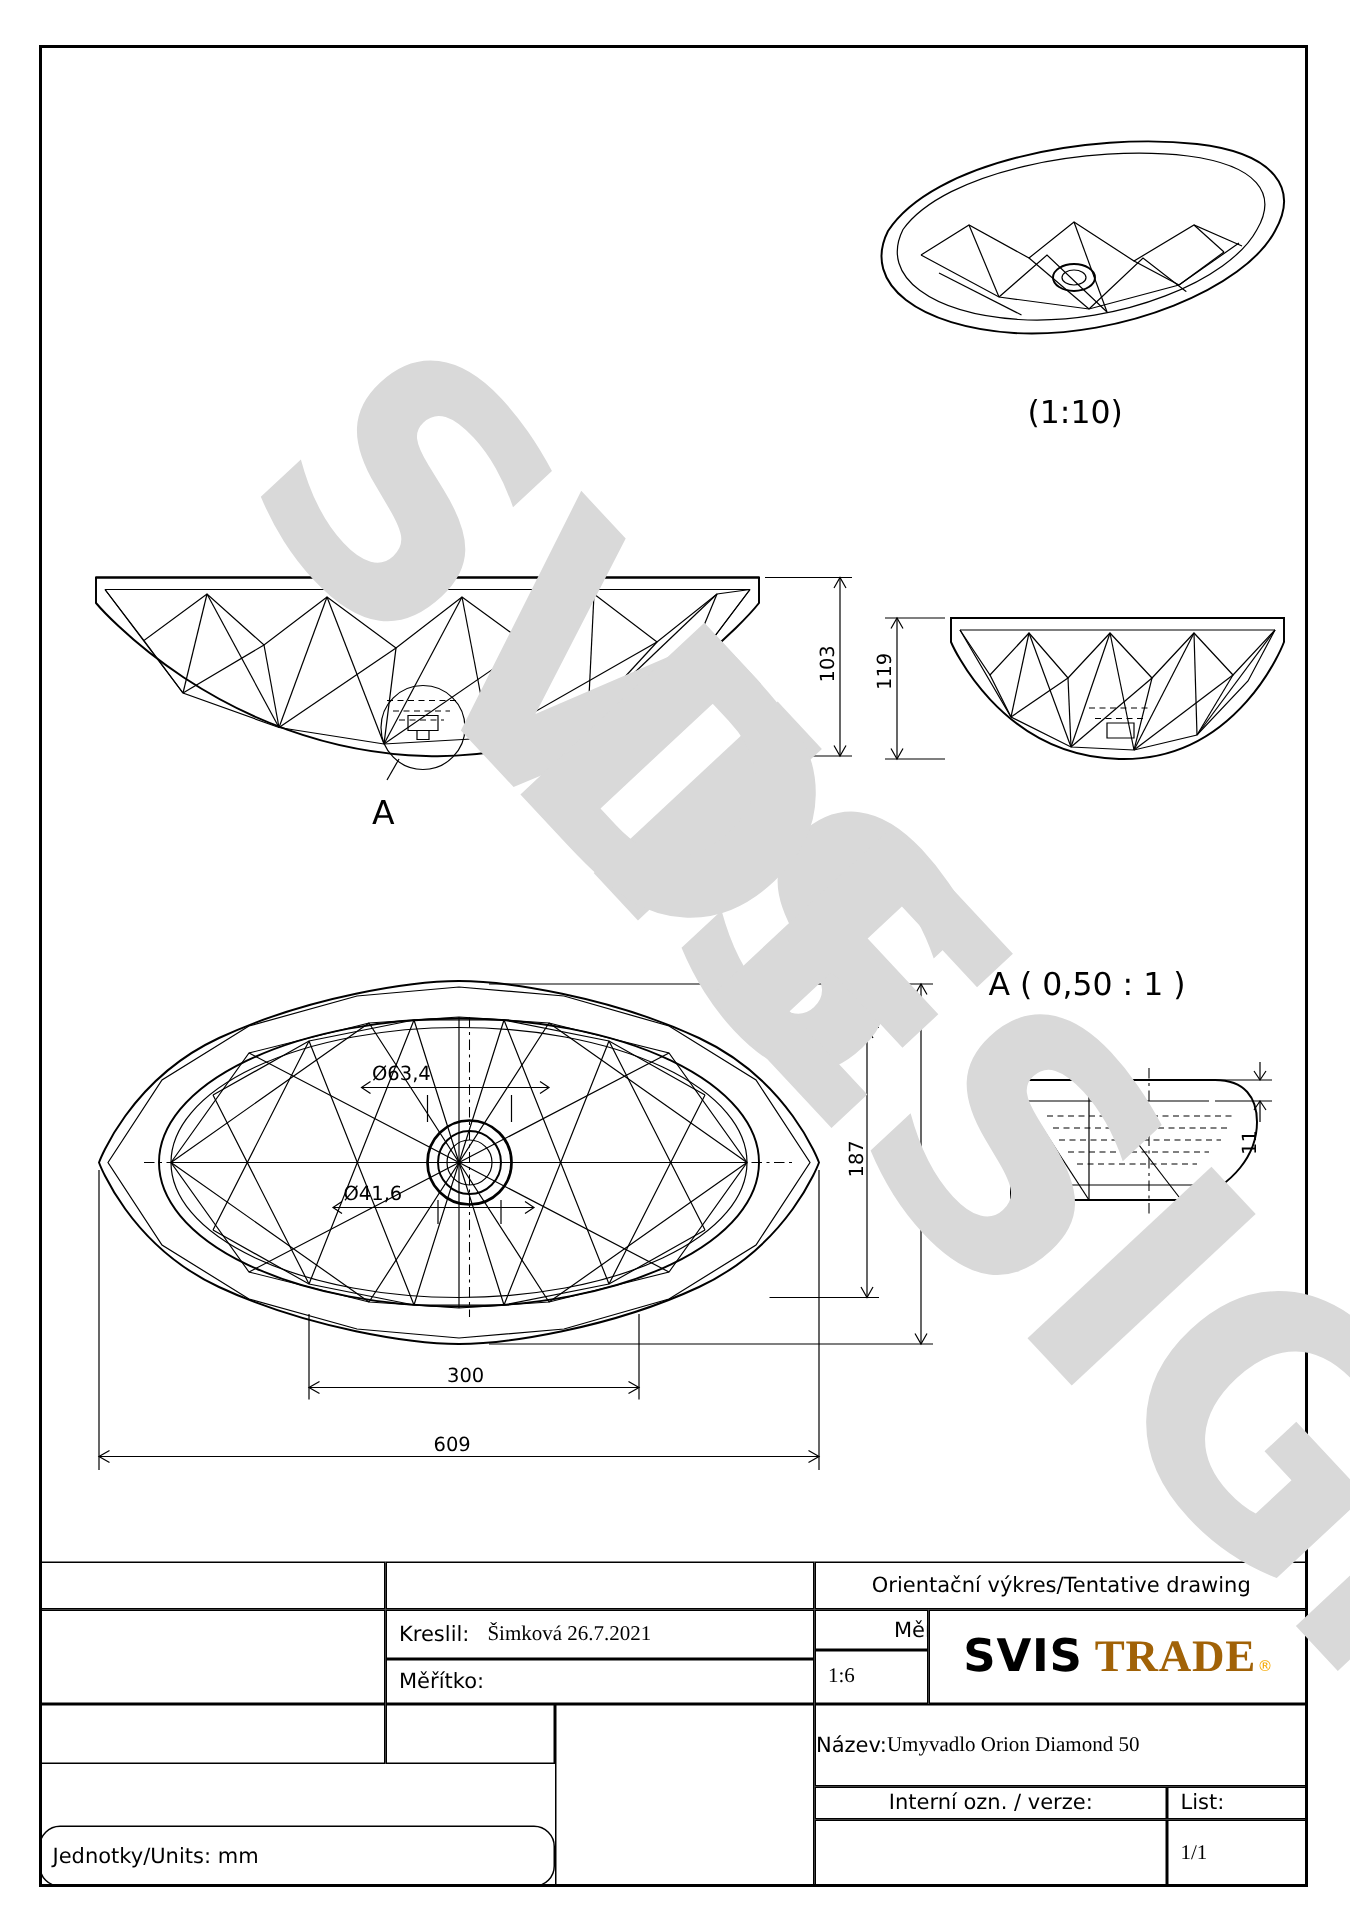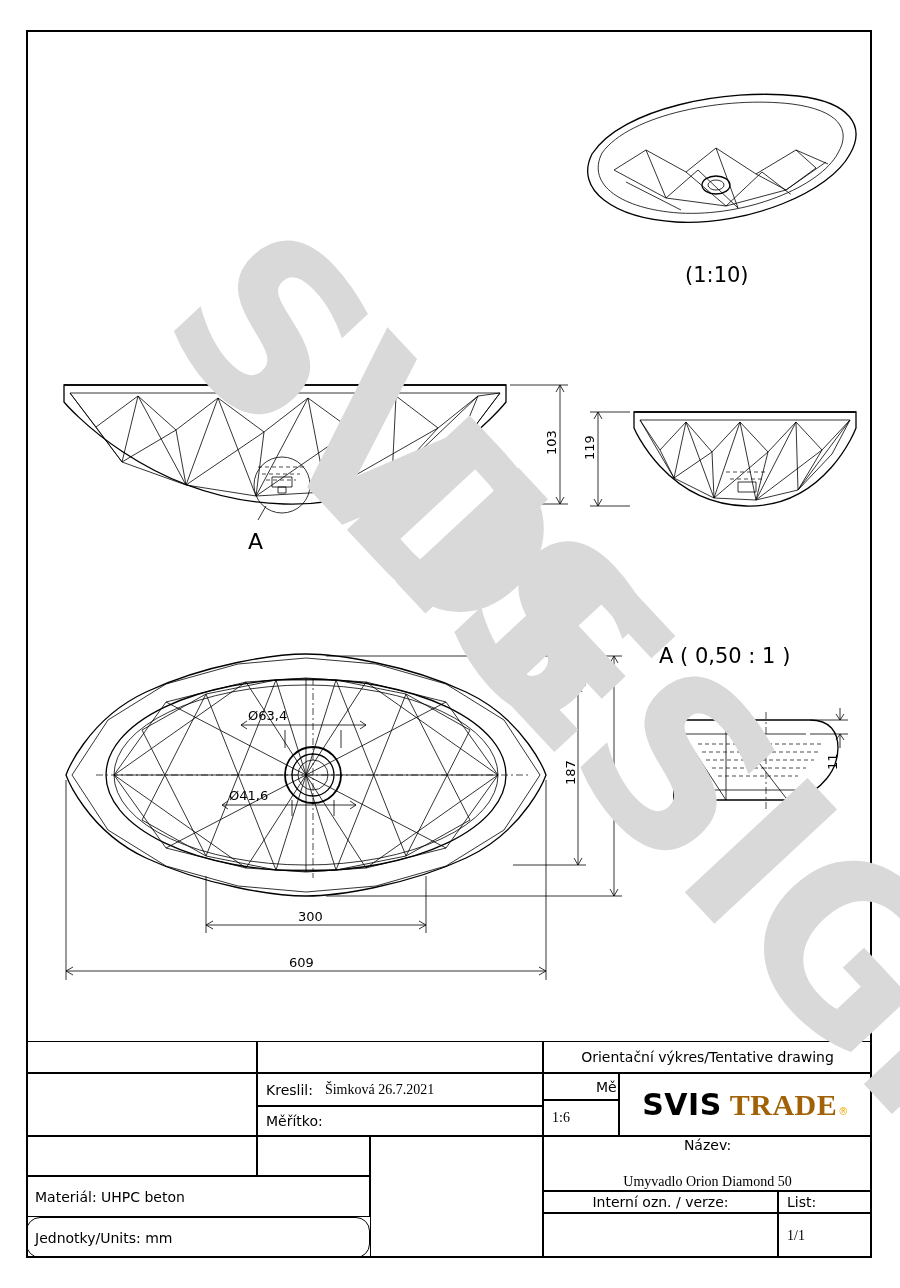--- a/index.html
+++ b/index.html
@@ -430,40 +430,37 @@
         <span class="svis">SVIS</span>
         <span class="trade">TRADE</span>
         <span class="reg">®</span>
       </div>
     </div>
 
     <div class="cell" style="left:0px;  top:95px;  width:231px; height:40px;"></div>
     <div class="cell" style="left:231px;top:95px;  width:113px; height:40px;"></div>
     <div class="cell" style="left:344px;top:95px;  width:173px; height:122px;"></div>
 
-    <div class="cell" style="left:517px;top:95px;  width:329px; height:55px; flex-direction:column; justify-content:space-between;">
+    <div class="cell" style="left:517px;top:95px;  width:329px; height:55px; justify-content:flex-start;">
       <span class="txt small">Název:</span>
       <span class="txt big">Umyvadlo Orion Diamond 50</span>
     </div>
 
     <div class="cell center" style="left:517px;top:150px; width:235px; height:22px;">
       <span class="txt small">Interní ozn. / verze:</span>
     </div>
     <div class="cell" style="left:752px;top:150px; width:94px; height:22px;">
       <span class="txt pad small">List:</span>
     </div>
     <div class="cell center" style="left:517px;top:172px; width:235px; height:45px;">
       <span class="txt mid"></span>
     </div>
     <div class="cell" style="left:752px;top:172px; width:94px; height:45px;">
       <span class="txt pad big">1/1</span>
     </div>
 
-    <div class="cell" style="left:0px;  top:135px; width:344px; height:41px;">
-      <span class="txt pad mid">Materiál: UHPC beton</span>
-    </div>
 
     <div class="cell" style="left:0px;  top:176px; width:344px; height:41px;border-radius:14px;">
       <span class="txt pad mid">Jednotky/Units: mm</span>
     </div>
   </div>
 
 </div>
 
 </body></html>

